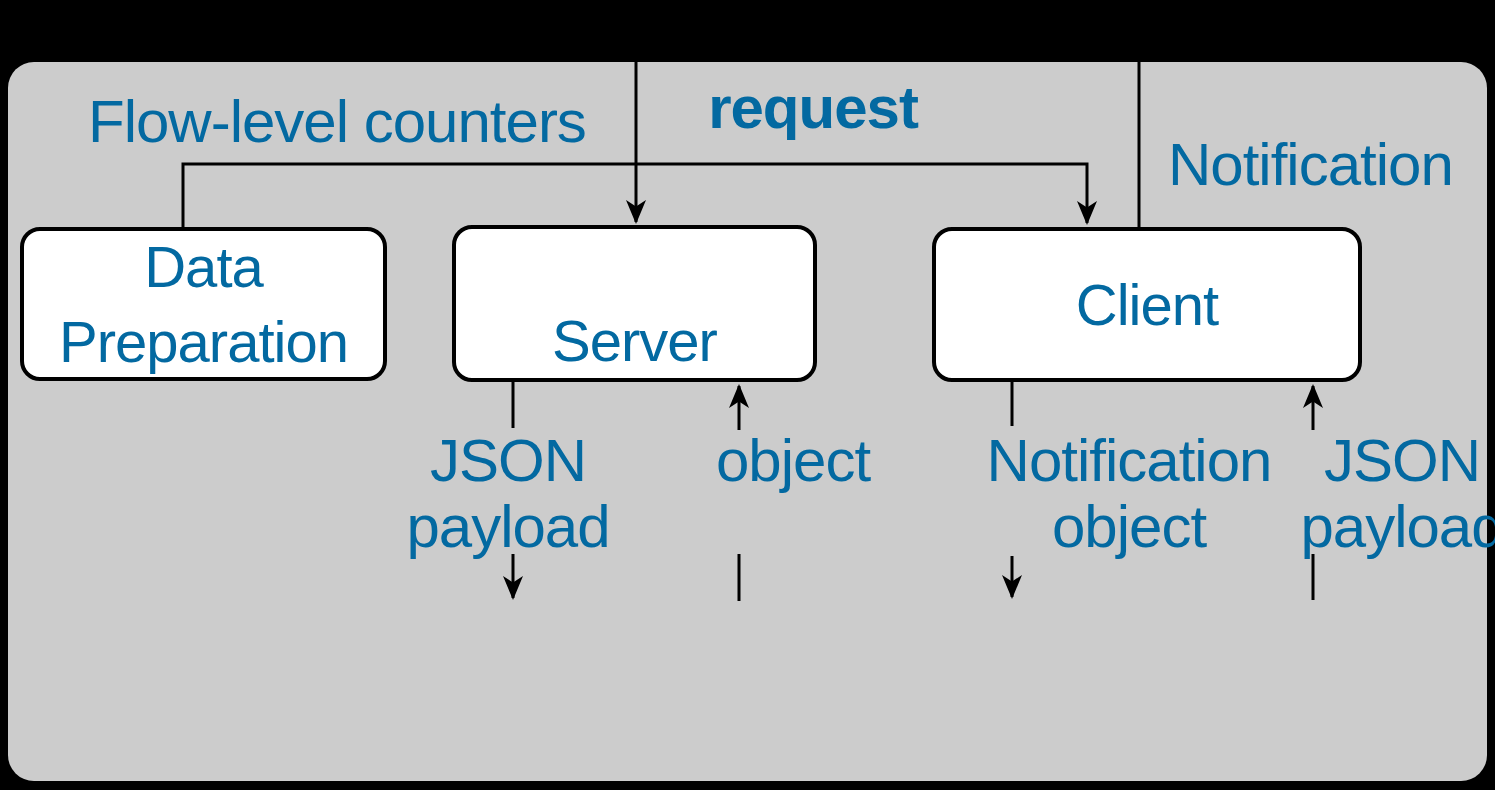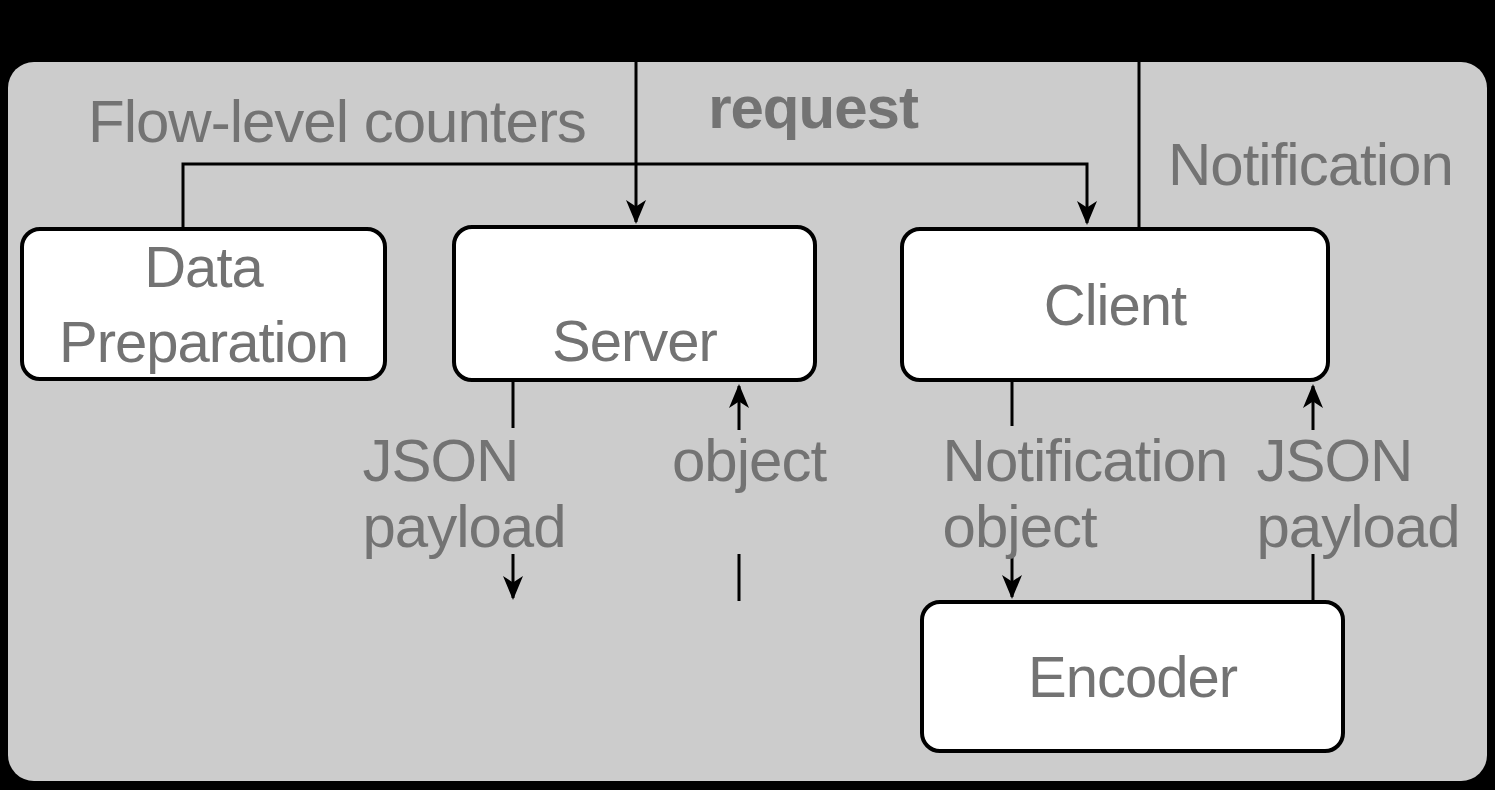--- a/index.html
+++ b/index.html
@@ -3,21 +3,21 @@
 <meta charset="utf-8">
 <style>
   html, body { margin: 0; padding: 0; background: #000; }
   .canvas {
     position: relative;
     width: 1495px;
     height: 790px;
     background: #000;
     overflow: hidden;
     font-family: "Liberation Sans", sans-serif;
-    color: #737373;
+    color: #0369a1;
   }
   .panel {
     position: absolute;
     left: 8px; top: 62px;
     width: 1479px; height: 719px;
     background: #cccccc;
     border-radius: 26px;
   }
   .connectors {
     position: absolute;
@@ -43,29 +43,31 @@
   .free-label {
     position: absolute;
     font-size: 60px;
     line-height: 1;
     letter-spacing: -1px;
     white-space: nowrap;
   }
   .edge-label {
     position: absolute;
     transform: translateX(-50%);
+    text-align: center;
     font-size: 60px;
     line-height: 66px;
     letter-spacing: -1px;
     white-space: nowrap;
+    margin-left: 44px;
   }
   .centered { transform: translateX(-50%); }
   #node-data-preparation { left: 20px;  top: 227px; width: 367px; height: 154px; }
   #node-server           { left: 452px; top: 225px; width: 365px; height: 157px; justify-content: flex-end; }
-  #node-client           { left: 900px; top: 227px; width: 430px; height: 155px; }
+  #node-client           { left: 932px; top: 227px; width: 430px; height: 155px; }
   #node-decoder          { left: 438px; top: 601px; width: 345px; height: 152px; }
   #node-encoder          { left: 920px; top: 600px; width: 425px; height: 153px; }
 
   #lbl-flow-level-counters { left: 88px;   top: 92px;  }
   #lbl-request             { left: 813px;  top: 78px; font-weight: bold;  }
   #lbl-notification        { left: 1168px; top: 135px; }
 
   #lbl-json-payload-left    { left: 464px;  top: 428px; }
   #lbl-subscription-object  { left: 749px;  top: 428px; }
   #lbl-notification-object  { left: 1085px; top: 428px; }
@@ -110,23 +112,20 @@
 
   <div class="node" id="node-server">
     <span>Server</span>
   </div>
 
   <div class="node" id="node-client">
     <span>Client</span>
   </div>
 
 
-  <div class="node" id="node-encoder">
-    <span>Encoder</span>
-  </div>
 
   <div class="edge-label" id="lbl-json-payload-left">
     <div>JSON</div>
     <div>payload</div>
   </div>
 
   <div class="edge-label" id="lbl-subscription-object">
     <div>object</div>
   </div>
 

